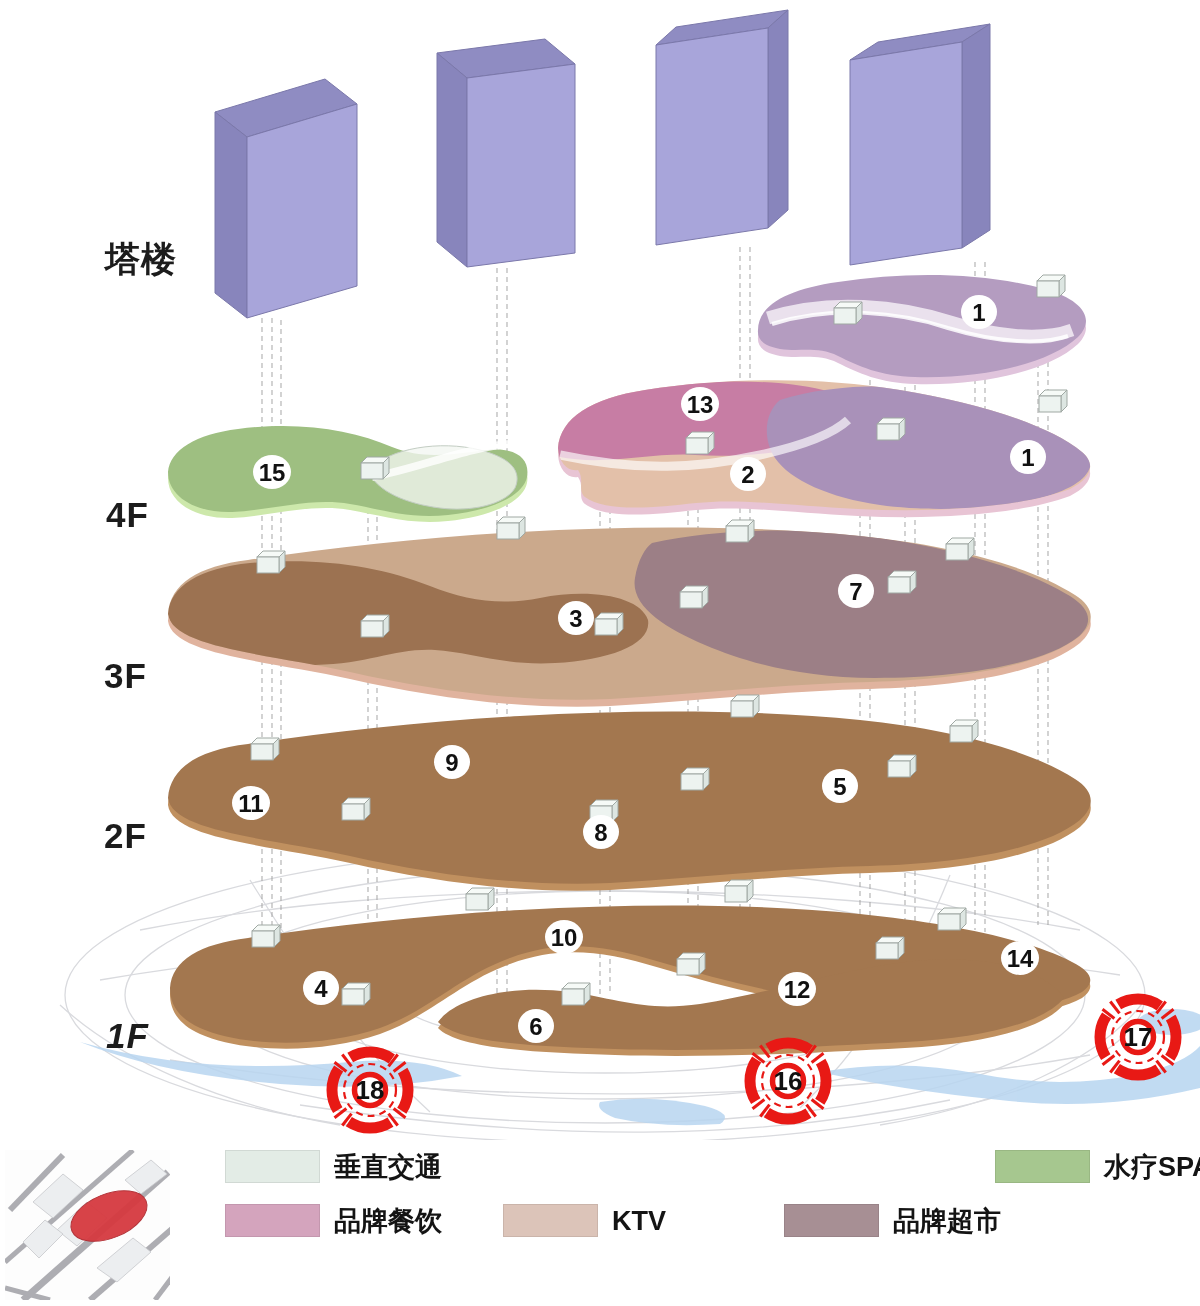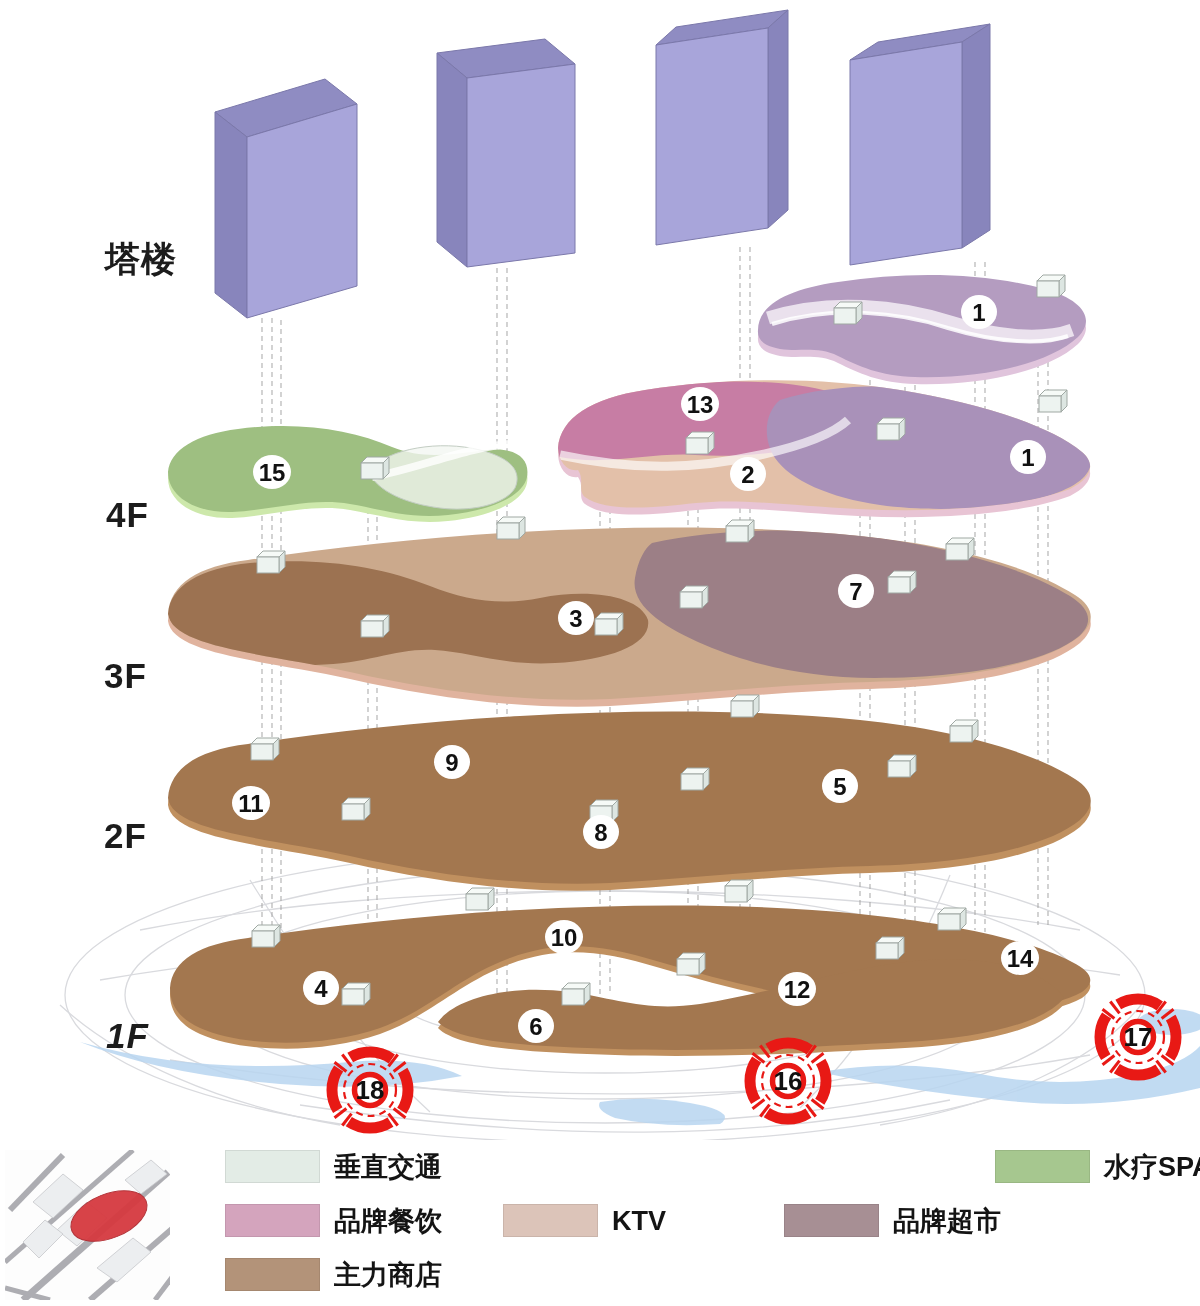--- a/index.html
+++ b/index.html
@@ -328,24 +328,20 @@
   </svg>
 
   <div class="legend-item" style="left:225px;top:10px;">
     <span class="sw" style="background-color: rgb(227, 236, 230);"></span>
     <span class="lb">垂直交通</span>
   </div>
   <div class="legend-item" style="left:225px;top:64px;">
     <span class="sw" style="background-color: rgb(212, 164, 189);"></span>
     <span class="lb">品牌餐饮</span>
   </div>
-  <div class="legend-item" style="left:225px;top:118px;">
-    <span class="sw" style="background-color: rgb(179, 147, 121);"></span>
-    <span class="lb">主力商店</span>
-  </div>
   <div class="legend-item" style="left:495px;top:64px;padding-left:8px;">
     <span class="sw" style="background-color: rgb(220, 196, 185);"></span>
     <span class="lb">KTV</span>
   </div>
   <div class="legend-item" style="left:757px;top:64px;margin-left:27px;">
     <span class="sw" style="background-color: rgb(167, 143, 148);"></span>
     <span class="lb">品牌超市</span>
   </div>
   <div class="legend-item" style="left:995px;top:10px;">
     <span class="sw" style="background-color: rgb(166, 199, 143);"></span>

